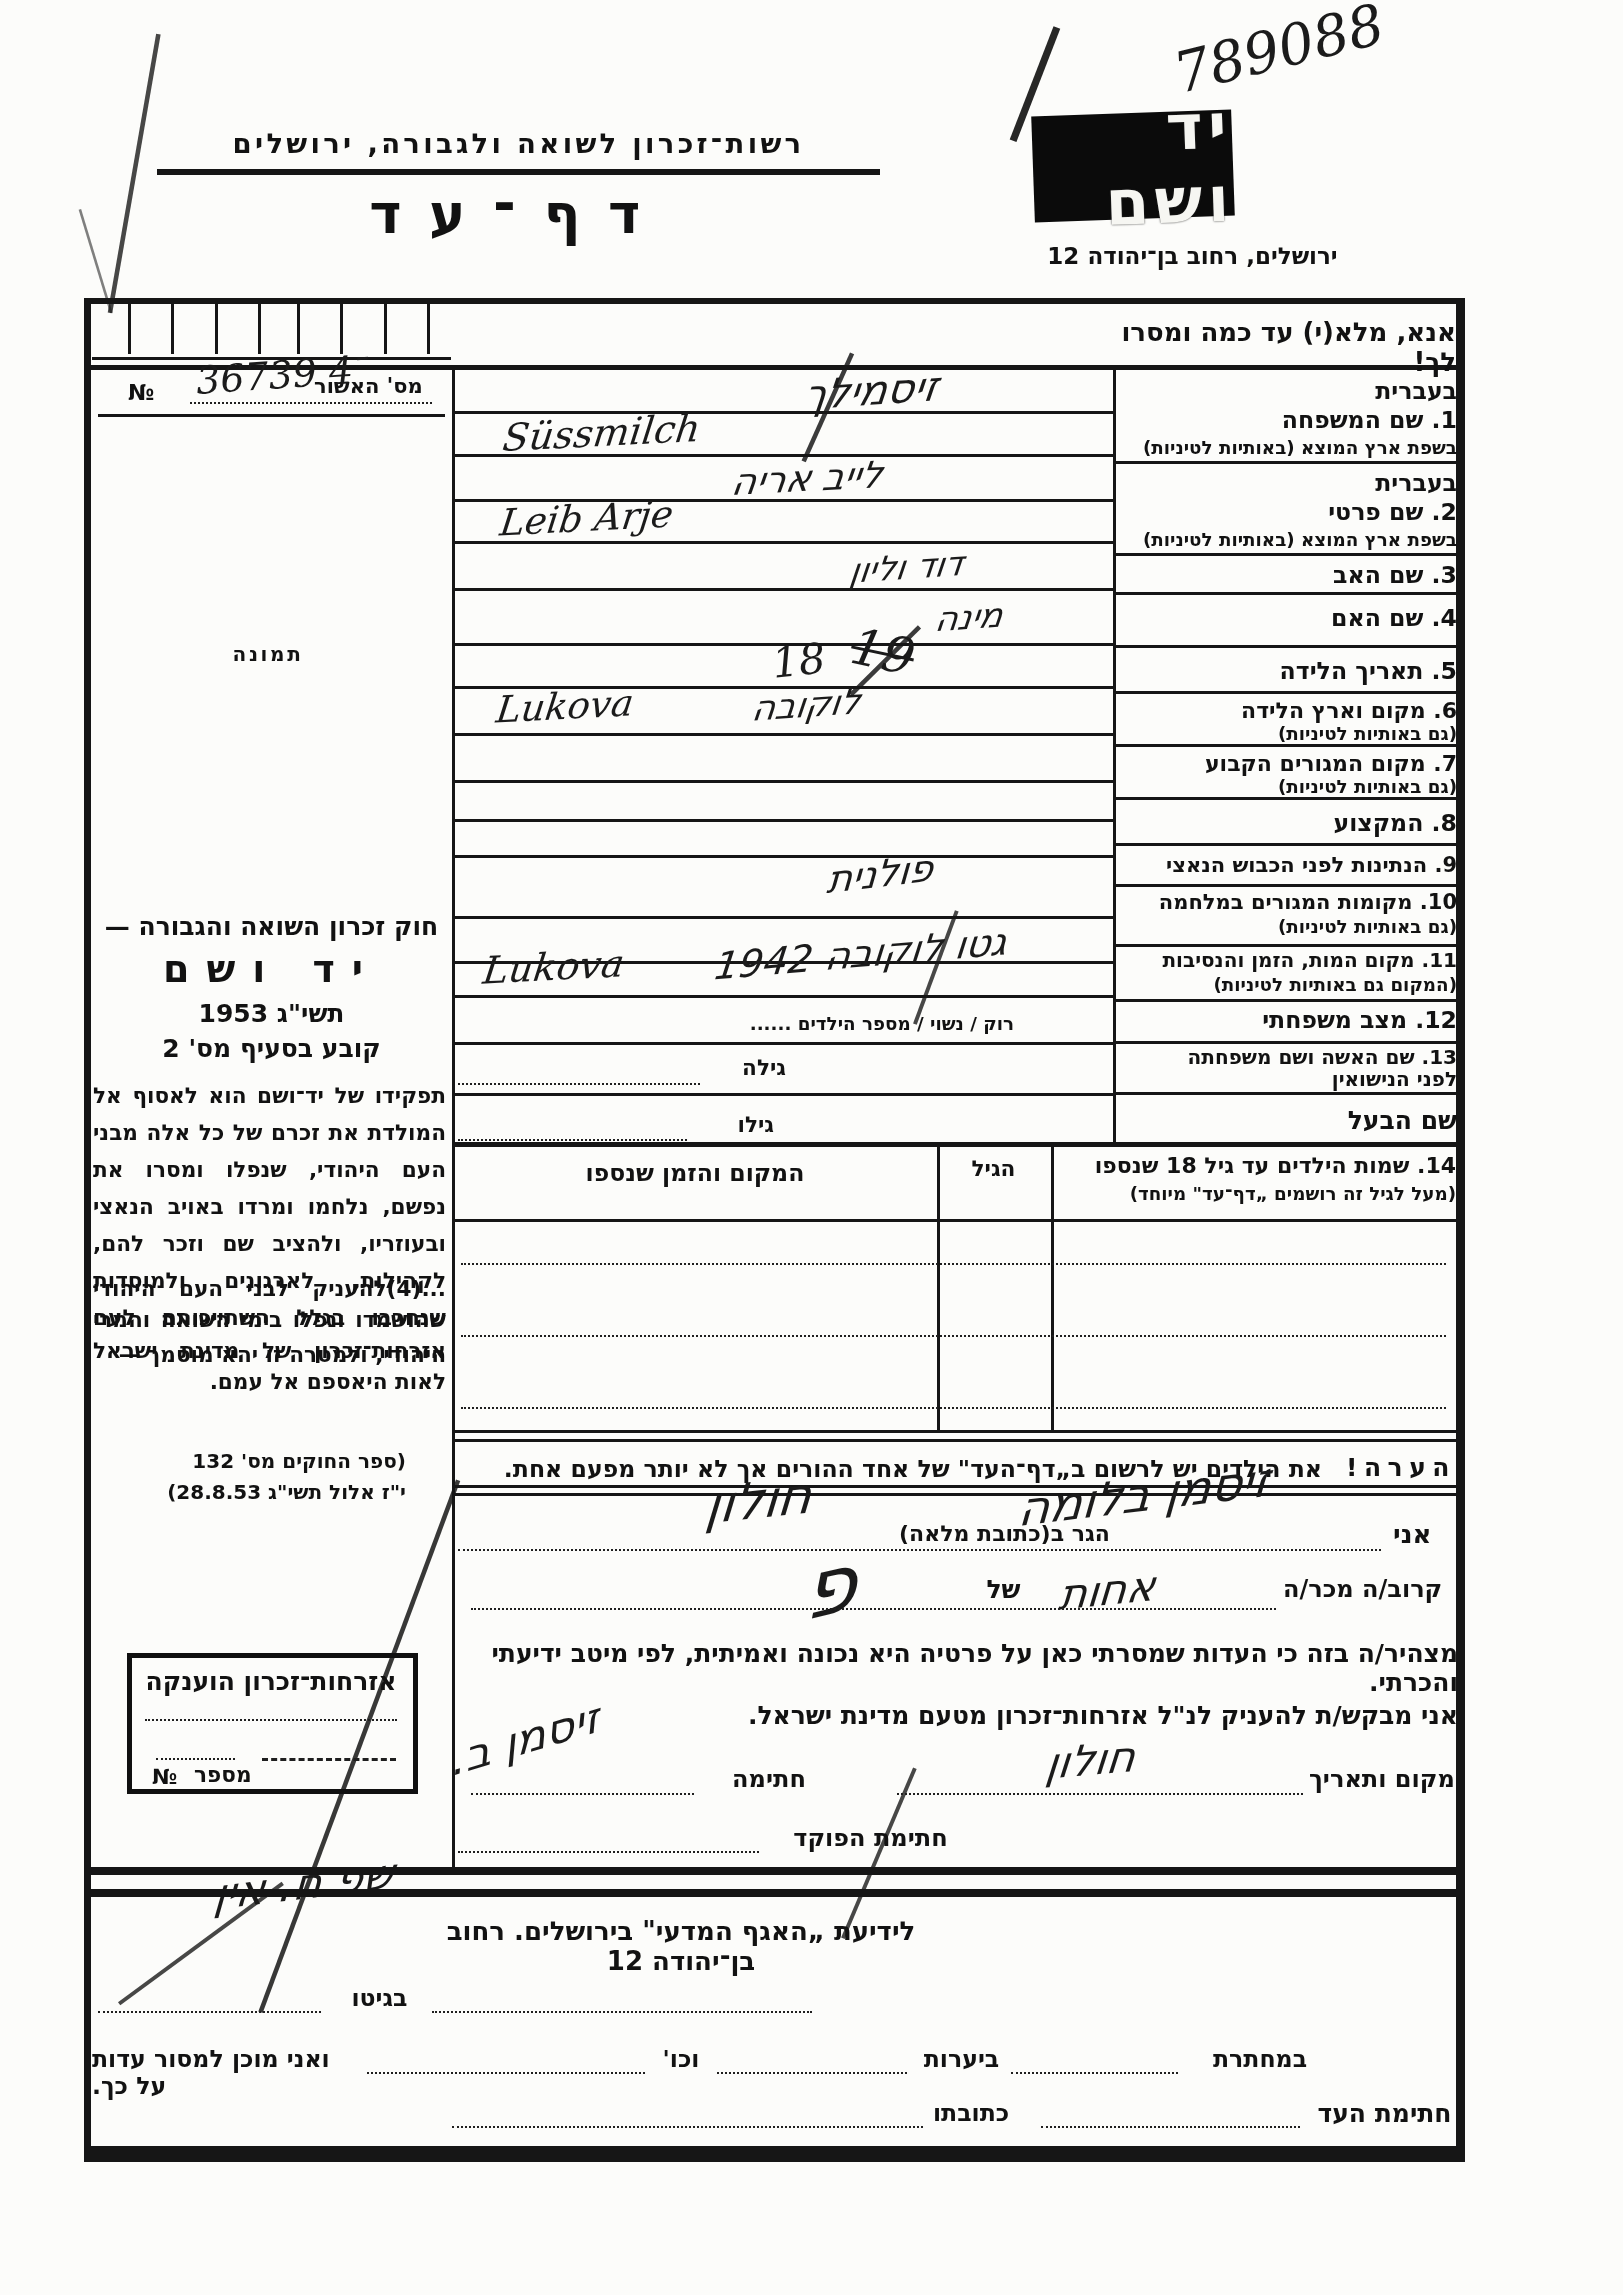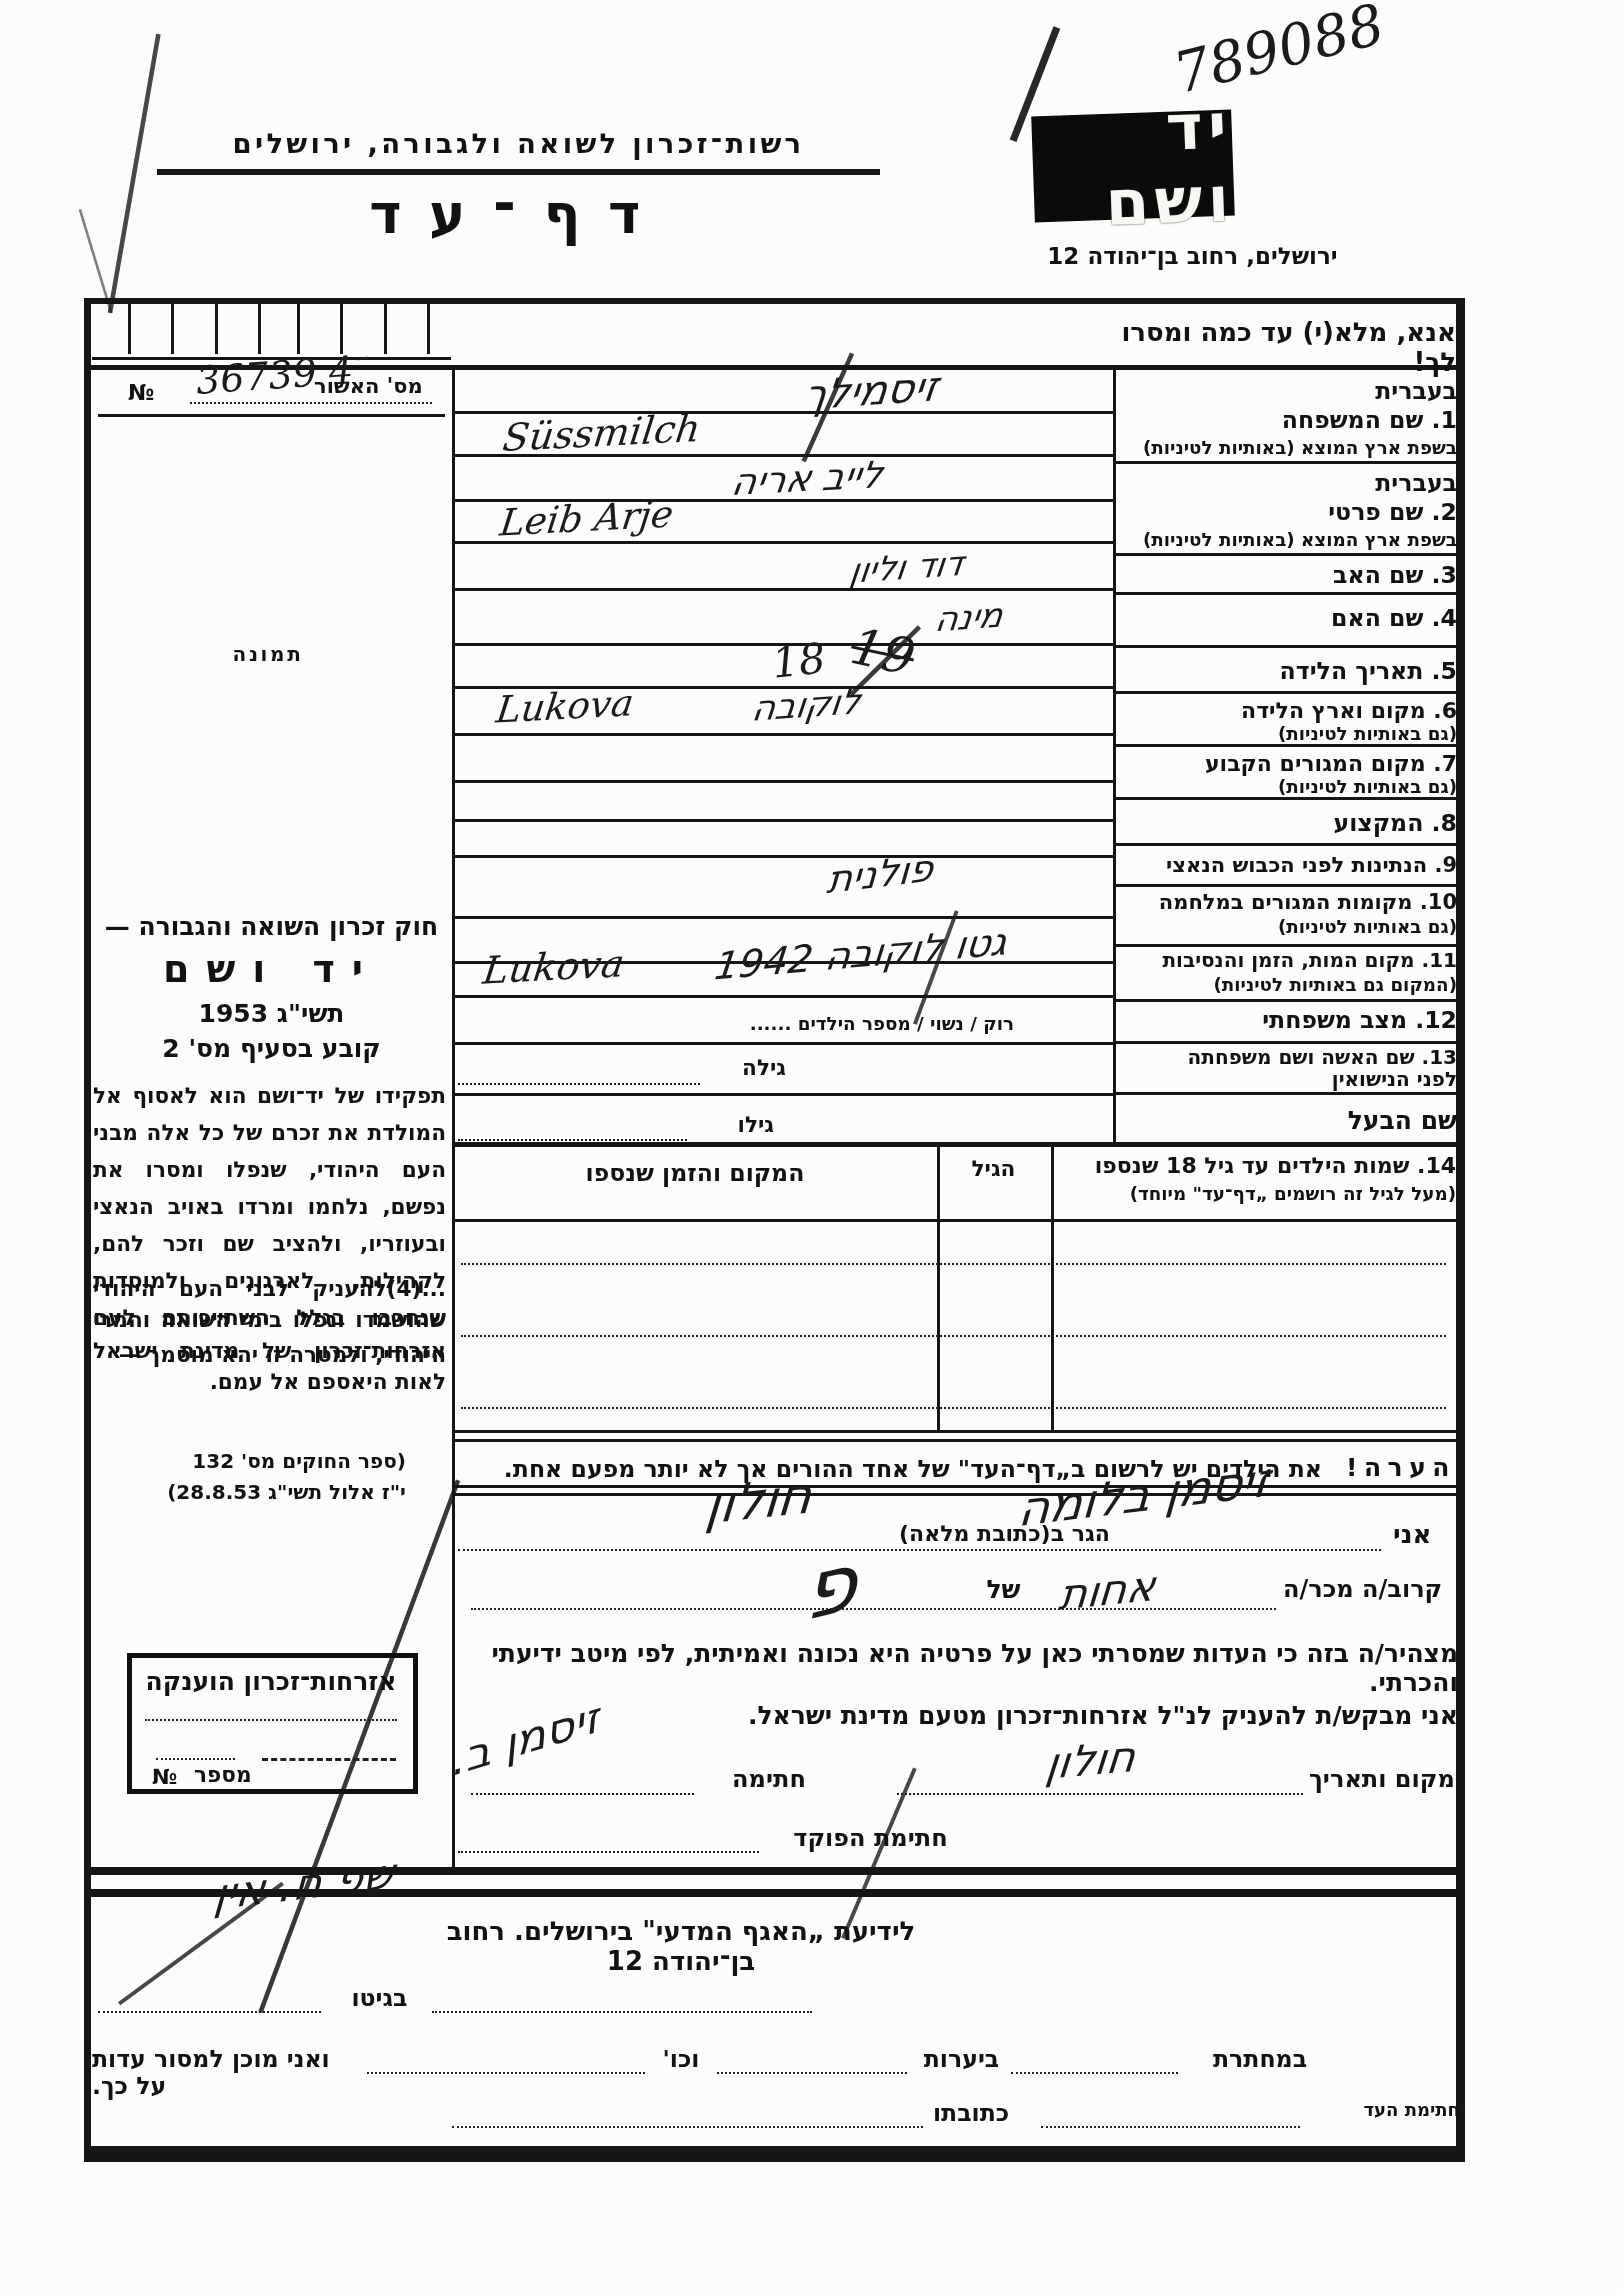--- a/index.html
+++ b/index.html
@@ -233,19 +233,19 @@
   <div class="dotrule" style="left:98px;top:2011px;width:223px"></div>
 
   <div class="lbl" style="left:1188px;top:2046px;width:144px;font-size:23.6px;text-align:center">במחתרת</div>
   <div class="dotrule" style="left:1011px;top:2072px;width:167px"></div>
   <div class="lbl" style="left:913px;top:2046px;width:97px;font-size:23.6px;text-align:center">ביערות</div>
   <div class="dotrule" style="left:717px;top:2072px;width:190px"></div>
   <div class="lbl" style="left:651px;top:2046px;width:60px;font-size:23.6px;text-align:center">וכו'</div>
   <div class="dotrule" style="left:367px;top:2072px;width:278px"></div>
   <div class="lbl" style="left:92px;top:2046px;width:275px;font-size:23.6px;text-align:left">ואני מוכן למסור עדות על כך.</div>
 
-  <div class="lbl" style="left:1309px;top:2100px;width:151px;font-size:18px;text-align:right">חתימת העד</div>
+  <div class="lbl" style="left:1309px;top:2100px;width:151px;font-size:25px;text-align:center">חתימת העד</div>
   <div class="dotrule" style="left:1041px;top:2126px;width:259px"></div>
   <div class="lbl" style="left:933px;top:2100px;width:103px;font-size:23.6px;text-align:left">כתובתו</div>
   <div class="dotrule" style="left:452px;top:2126px;width:471px"></div>
 
 </div>
 
 
 </body></html>

